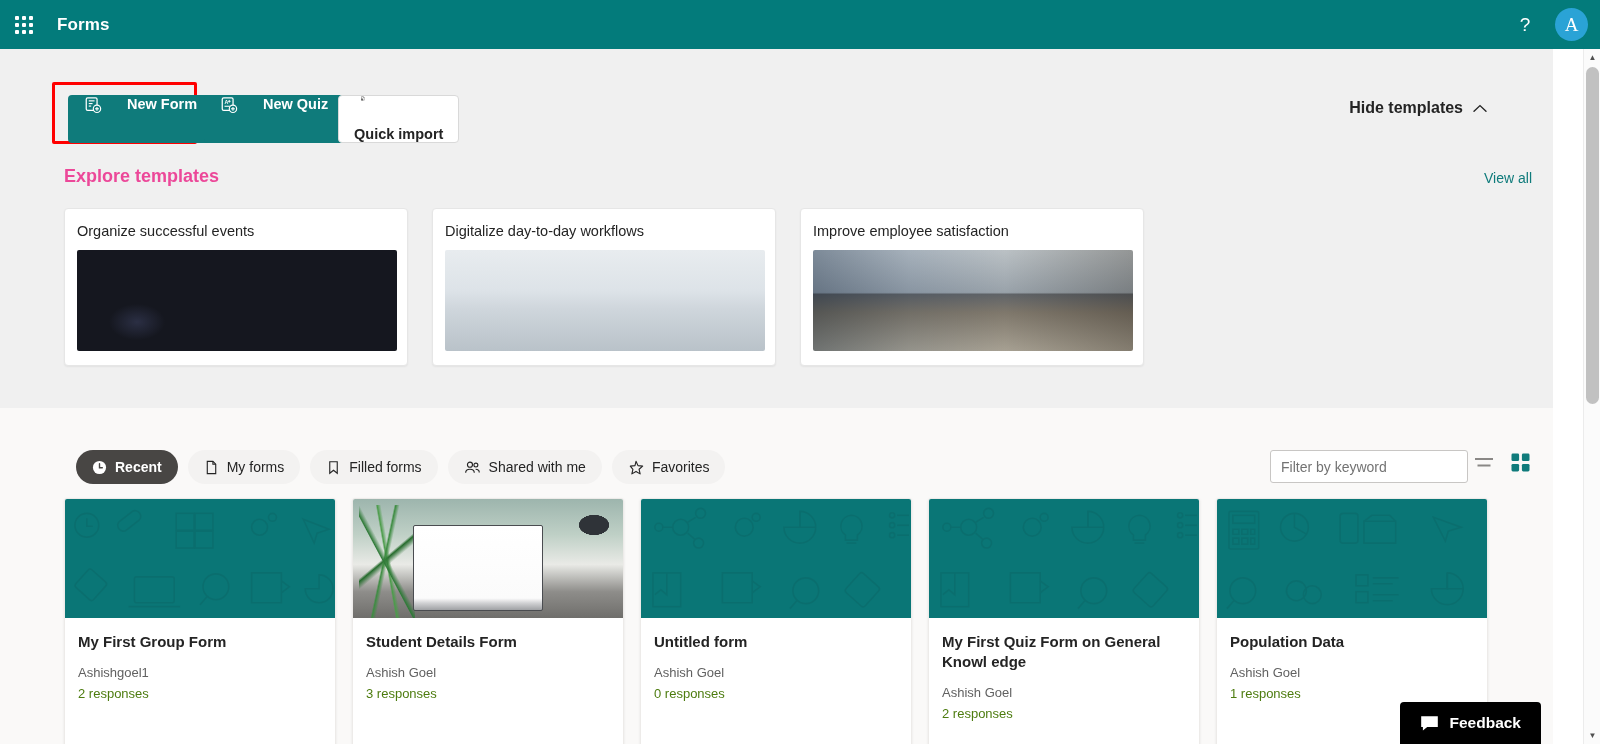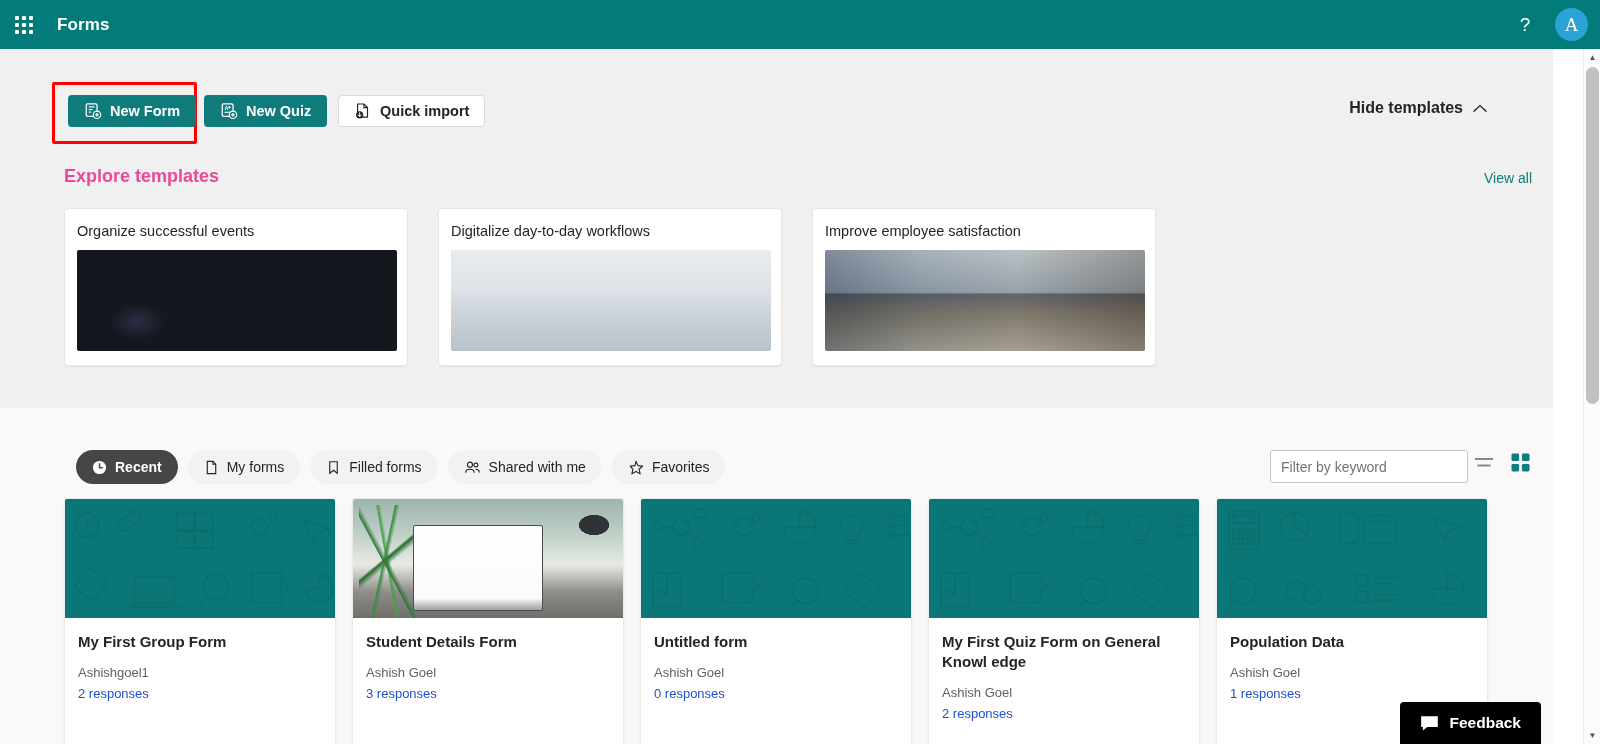--- a/index.html
+++ b/index.html
@@ -61,28 +61,28 @@
     position:absolute; top:408px; left:0;
     width: 1553px; height: 336px;
     background: #faf9f8;
   }
 
   
   .toolbar {
     position:absolute; top: 95px; left: 0; width: 1553px; height: 42px;
   }
   .btn {
-    position:absolute; height: 32px;
-    display:flex; align-items:center; gap: 8px;
+    position:absolute; height: 48px;
+    display:flex; gap: 25px;
     border-radius: 4px; font-size: 14.5px; font-weight: 600;
     padding: 0 15px; cursor:pointer; white-space: nowrap;
     border: 1px solid transparent;
   }
   .btn-primary { background:#0f7b7b; color:#ffffff; }
-  .btn-light { background:#ffffff; color:#242424; border:1px solid #d9d9d9; font-weight:600; }
+  .btn-light { background:#ffffff; color:#242424; border:1px solid #d9d9d9; font-weight:600;flex-direction:column; }
   #btn-new-form { left: 68px; top: 0; }
   #btn-new-quiz { left: 204px; top: 0; }
   #btn-quick-import { left: 338px; top: 0; }
 
   .red-highlight {
     position:absolute;
     left: 52px; top: -13px;
     width: 145px; height: 62px;
     border: 3px solid #ff0000;
     border-radius: 2px;
@@ -98,21 +98,21 @@
   
   .explore-head {
     position:absolute; top: 166px; left: 64px;
     font-size: 18px; font-weight: 600; color:#ec4899;text-align:center;
   }
   .view-all {
     position:absolute; top: 170px; right: 68px;
     font-size: 14px; color:#0f7b7b; cursor:pointer;
   }
 
-  .tpl-row { position:absolute; top: 208px; left: 64px; display:flex; gap: 30px; }
+  .tpl-row { position:absolute; top: 208px; left: 64px; display:flex; gap: 24px; }
   .tpl-card {
     width: 344px; height: 158px;
     background:#ffffff;
     border: 1px solid #e6e6e6;
     border-radius: 4px;
     box-shadow: 0 1px 2px rgba(0,0,0,.06);
     padding: 14px 12px 0 12px;
     cursor:pointer;
     overflow:hidden;
   }
@@ -203,21 +203,21 @@
     position:absolute; right: 6px; top: 10px; width: 46px; height: 40px;
     background: radial-gradient(ellipse 24px 16px at 50% 40%, #2f3338 62%, rgba(0,0,0,0) 64%);
   }
   .fc-body { padding: 14px 13px 0 13px; }
   .fc-title {
     font-size: 15px; font-weight: 600; color:#242424;
     line-height: 20px; margin-bottom: 13px;
     max-height: 40px; overflow:hidden;
   }
   .fc-owner { font-size: 13px; color:#616161; margin-bottom: 6px; }
-  .fc-resp { font-size: 13px; color:#1d4ed8; }
+  .fc-resp { font-size: 13px; color:#4d7c0f; }
 
   
   .feedback {
     position:absolute; right: 59px; bottom: 0;
     height: 42px; padding: 0 20px;
     background:#000000; color:#ffffff;
     display:flex; align-items:center; gap: 10px;
     font-size: 15.5px; font-weight: 600;
     border-radius: 4px 4px 0 0;
     cursor:pointer; z-index: 30;

